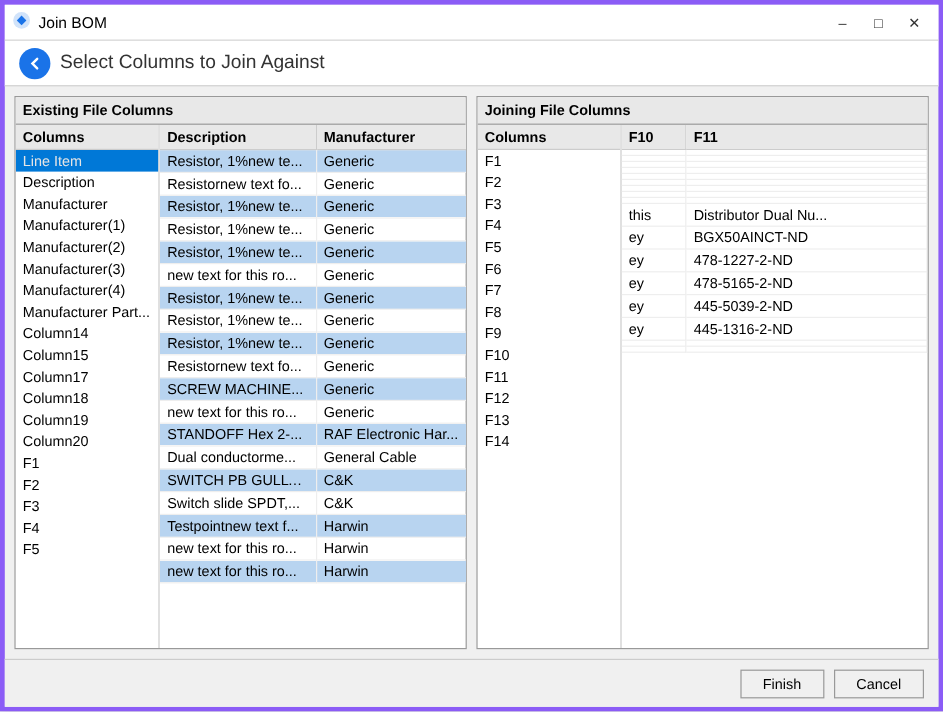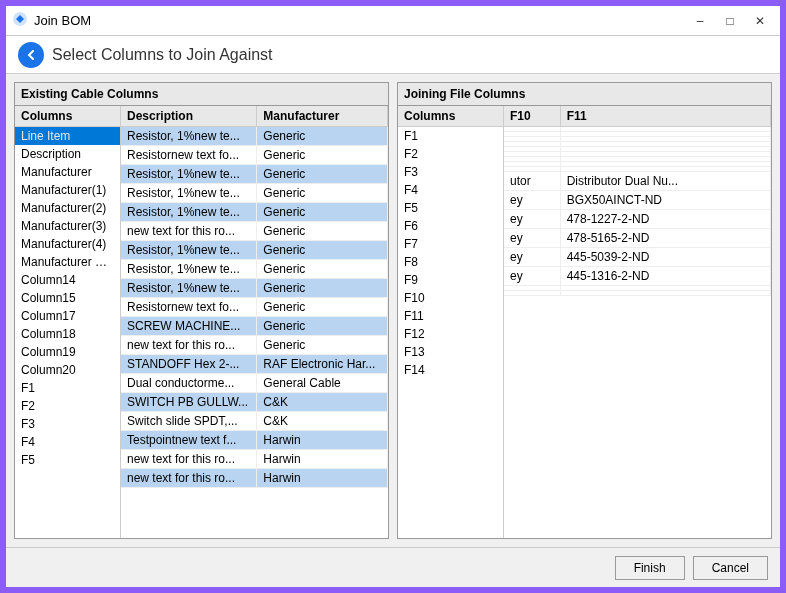--- a/index.html
+++ b/index.html
@@ -11,21 +11,21 @@
       justify-content: center;
       align-items: center;
       width: 786px;
       height: 593px;
       overflow: hidden;
     }
     .window {
       width: 786px;
       height: 593px;
       background: #f0f0f0;
-      border: 6px solid #8b5cf6;
+      border: 4px solid #8b5cf6;
       display: flex;
       flex-direction: column;
       box-shadow: 2px 2px 8px rgba(0,0,0,0.3);
     }
     .title-bar {
       background: #fff;
       border-bottom: 1px solid #ccc;
       display: flex;
       align-items: center;
       justify-content: space-between;
@@ -112,21 +112,21 @@
       font-size: 12px;
     }
     .panel-body {
       flex: 1;
       display: flex;
       flex-direction: row;
       overflow: hidden;
     }
 
     .col-list {
-      width: 106px;
+      width: 120px;
       border-right: 1px solid #ccc;
       overflow-y: auto;
       overflow-x: hidden;
       flex-shrink: 0;
     }
     .col-list-header {
       background: #e8e8e8;
       border-bottom: 1px solid #ccc;
       padding: 3px 6px;
       font-weight: 600;
@@ -233,21 +233,21 @@
       <svg width="12" height="12" viewBox="0 0 12 12" fill="white">
         <path d="M8 2 L4 6 L8 10" stroke="white" stroke-width="2" fill="none" stroke-linecap="round"></path>
       </svg>
     </div>
     <span class="subtitle-text">Select Columns to Join Against</span>
   </div>
 
   <div class="main-content">
 
     <div class="panel">
-      <div class="panel-header">Existing Cable Columns</div>
+      <div class="panel-header">Existing File Columns</div>
       <div class="panel-body">
 
         <div class="col-list">
           <div class="col-list-header">Columns</div>
           <div id="existing-col-list-items">
               <div class="col-list-item selected">Line Item</div>
               <div class="col-list-item">Description</div>
               <div class="col-list-item">Manufacturer</div>
               <div class="col-list-item">Manufacturer(1)</div>
               <div class="col-list-item">Manufacturer(2)</div>
@@ -422,21 +422,21 @@
                 </tr>
                 <tr>
                   <td></td>
                   <td></td>
                 </tr>
                 <tr>
                   <td></td>
                   <td></td>
                 </tr>
                 <tr>
-                  <td>utor</td>
+                  <td>this</td>
                   <td>Distributor Dual Nu...</td>
                 </tr>
                 <tr>
                   <td>ey</td>
                   <td>BGX50AINCT-ND</td>
                 </tr>
                 <tr>
                   <td>ey</td>
                   <td>478-1227-2-ND</td>
                 </tr>

